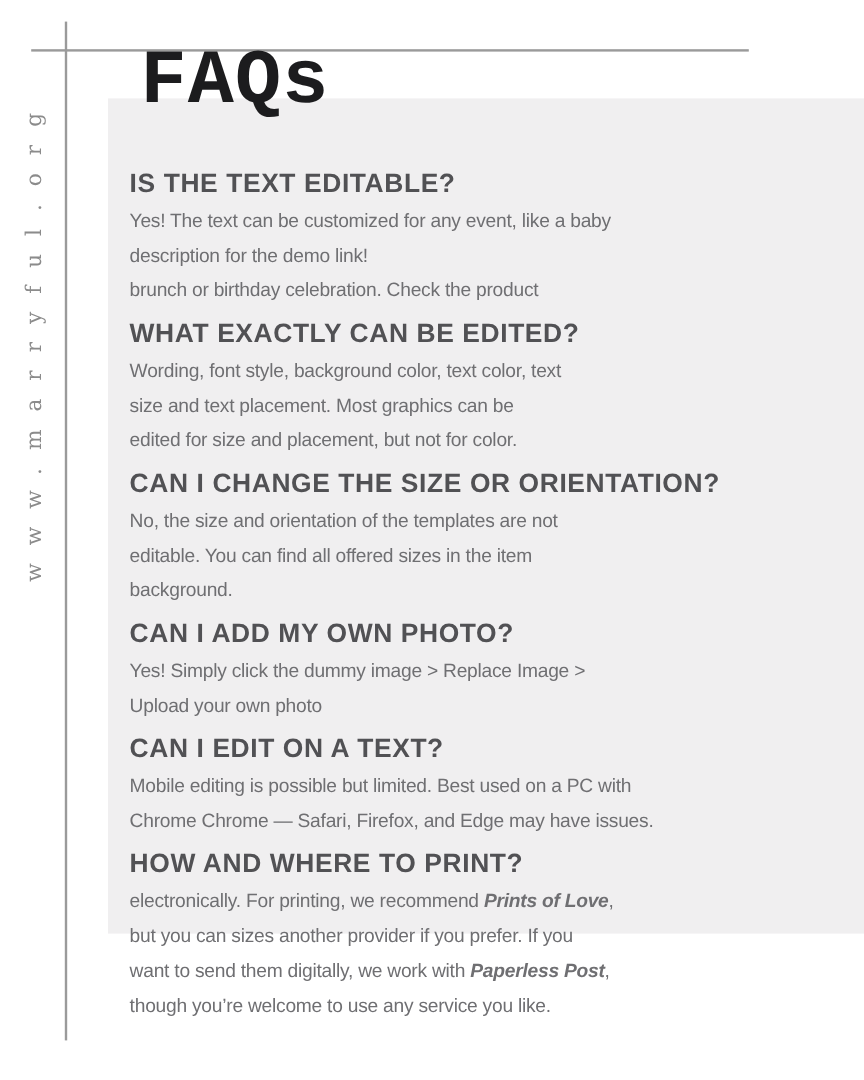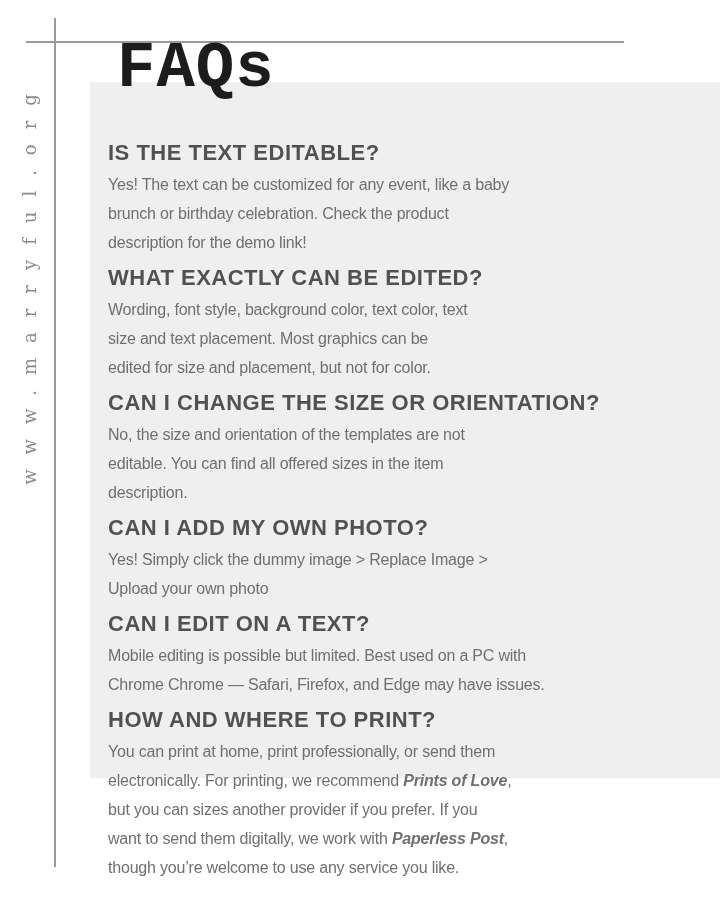--- a/index.html
+++ b/index.html
@@ -70,40 +70,40 @@
   <div class="rule-h"></div>
 
   <div class="vertical-url">www.marryful.org</div>
 
   <div class="panel">
     <main class="faq-list">
   <section class="faq-item">
     <h2 class="faq-question">IS THE TEXT EDITABLE?</h2>
     <div class="faq-answer">
             <div class="answer-line"><span>Yes! The text can be customized for any event, like a baby</span></div>
+            <div class="answer-line"><span>description for the demo link!</span></div>
             <div class="answer-line"><span>brunch or birthday celebration. Check the product</span></div>
-            <div class="answer-line"><span>description for the demo link!</span></div>
           </div>
   </section>
 
   <section class="faq-item">
     <h2 class="faq-question">WHAT EXACTLY CAN BE EDITED?</h2>
     <div class="faq-answer">
             <div class="answer-line"><span>Wording, font style, background color, text color, text</span></div>
             <div class="answer-line"><span>size and text placement. Most graphics can be</span></div>
             <div class="answer-line"><span>edited for size and placement, but not for color.</span></div>
           </div>
   </section>
 
   <section class="faq-item">
     <h2 class="faq-question">CAN I CHANGE THE SIZE OR ORIENTATION?</h2>
     <div class="faq-answer">
             <div class="answer-line"><span>No, the size and orientation of the templates are not</span></div>
             <div class="answer-line"><span>editable. You can find all offered sizes in the item</span></div>
-            <div class="answer-line"><span>description.</span></div>
+            <div class="answer-line"><span>background.</span></div>
           </div>
   </section>
 
   <section class="faq-item">
     <h2 class="faq-question">CAN I ADD MY OWN PHOTO?</h2>
     <div class="faq-answer">
             <div class="answer-line"><span>Yes! Simply click the dummy image &gt; Replace Image &gt;</span></div>
             <div class="answer-line"><span>Upload your own photo</span></div>
           </div>
   </section>
@@ -112,21 +112,20 @@
     <h2 class="faq-question">CAN I EDIT ON A TEXT?</h2>
     <div class="faq-answer">
             <div class="answer-line"><span>Mobile editing is possible but limited. Best used on a PC with</span></div>
             <div class="answer-line"><span>Chrome Chrome — Safari, Firefox, and Edge may have issues.</span></div>
           </div>
   </section>
 
   <section class="faq-item">
     <h2 class="faq-question">HOW AND WHERE TO PRINT?</h2>
     <div class="faq-answer">
-            <div class="answer-line"><span>You can print at home, print professionally, or send them</span></div>
             <div class="answer-line"><span>electronically. For printing, we recommend </span><span class="em">Prints of Love</span><span>,</span></div>
             <div class="answer-line"><span>but you can sizes another provider if you prefer. If you</span></div>
             <div class="answer-line"><span>want to send them digitally, we work with </span><span class="em">Paperless Post</span><span>,</span></div>
             <div class="answer-line"><span>though you’re welcome to use any service you like.</span></div>
           </div>
   </section>
 </main>
   </div>
 
   <h1 class="title">FAQs</h1>

